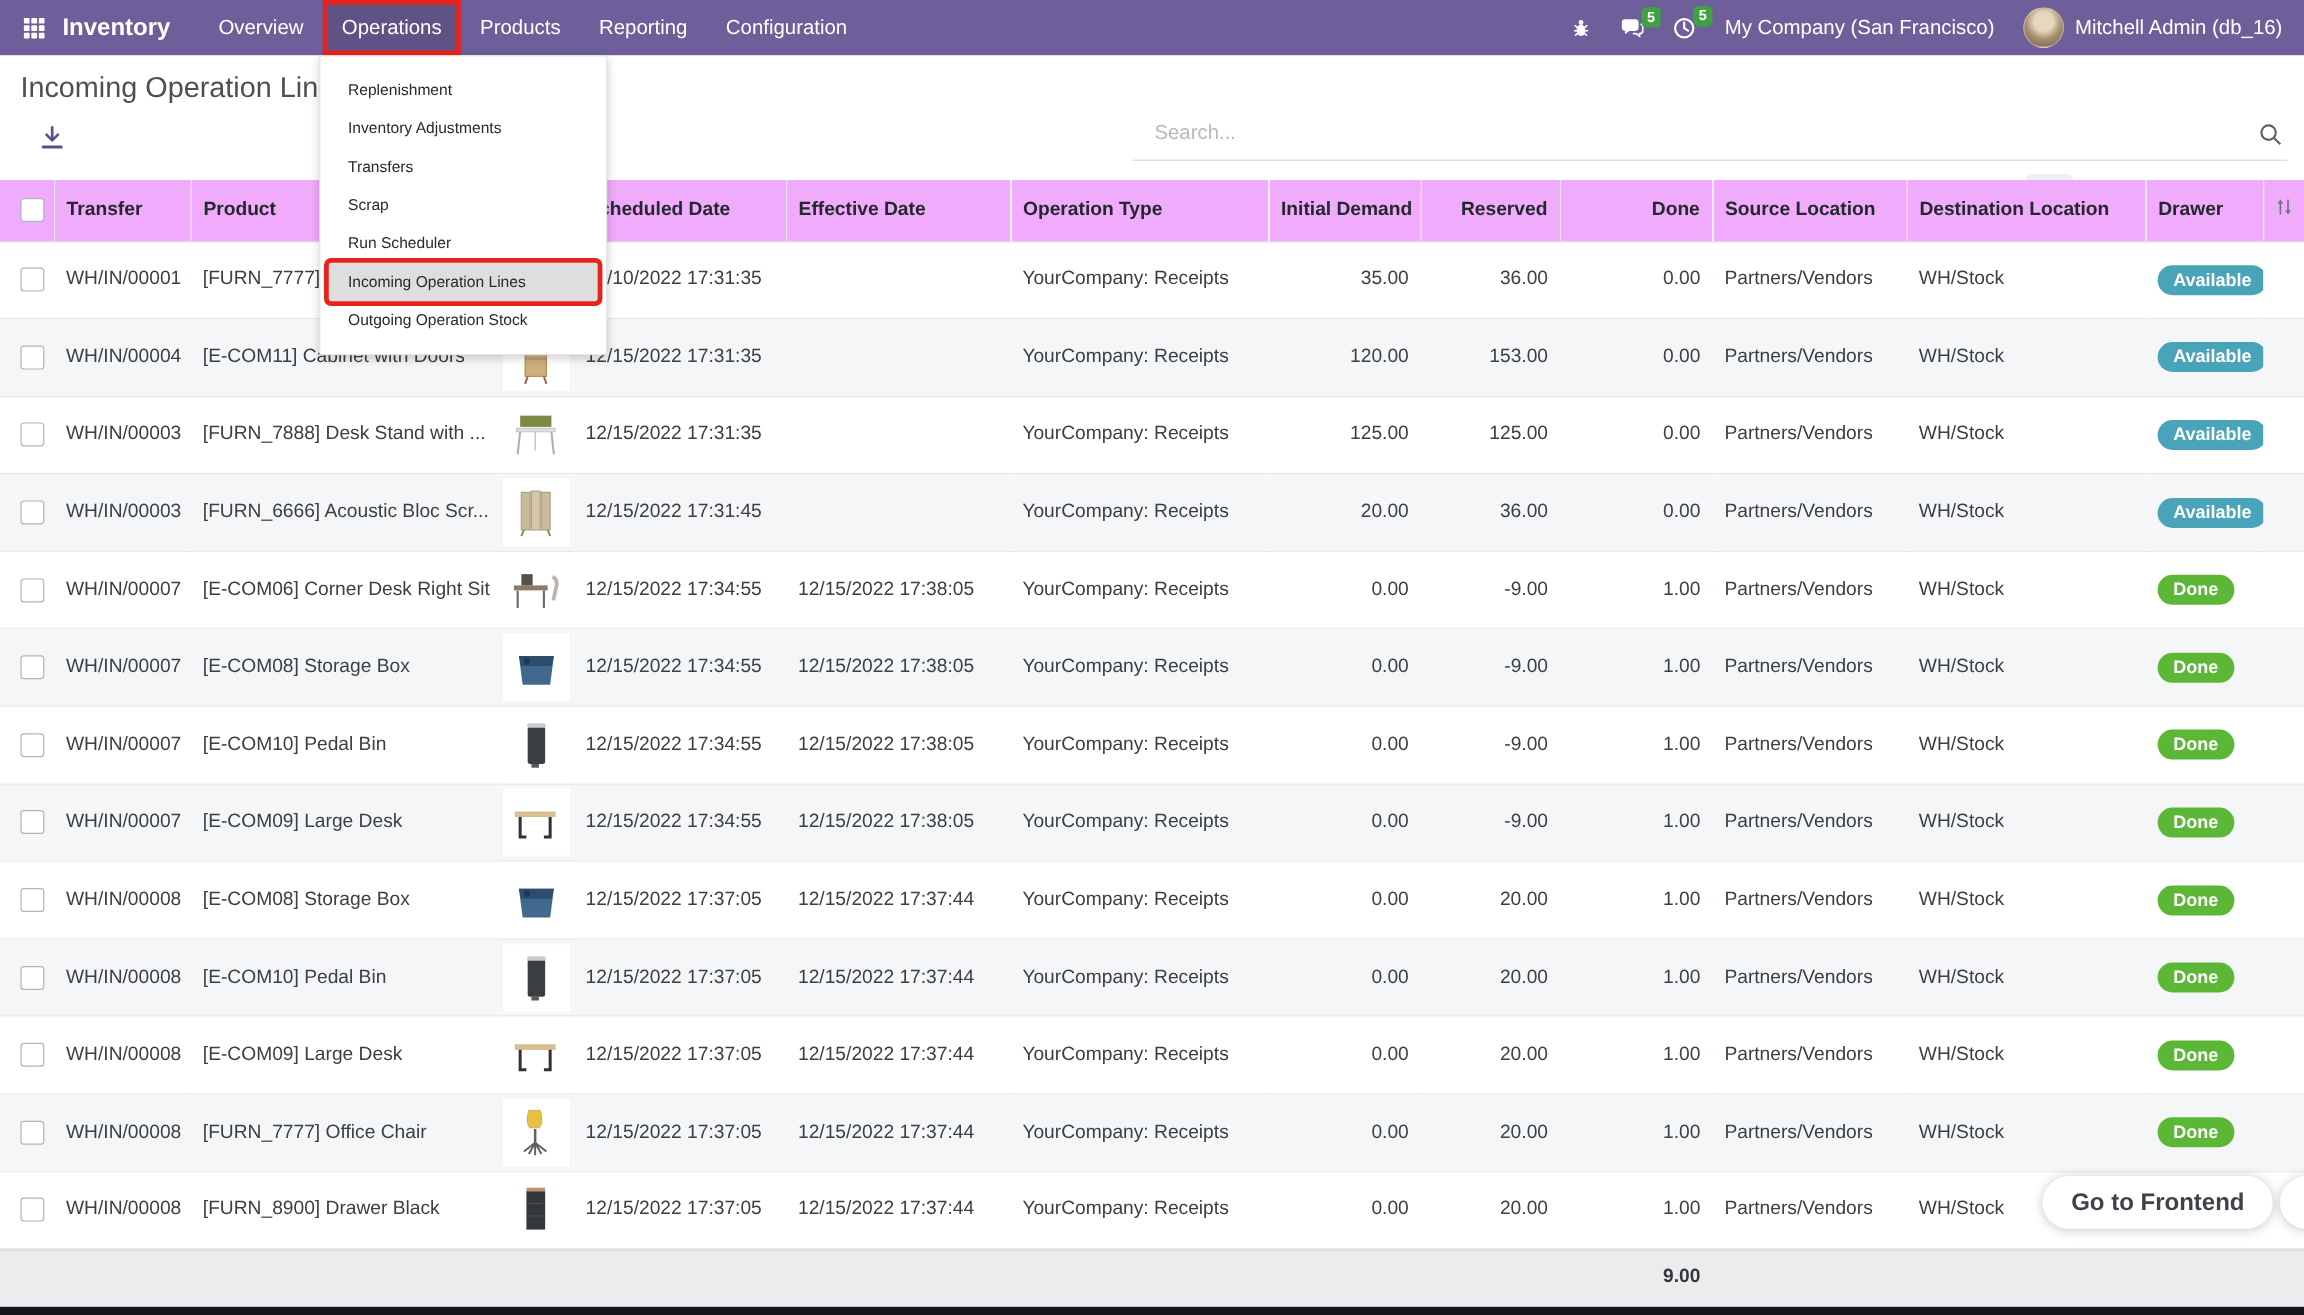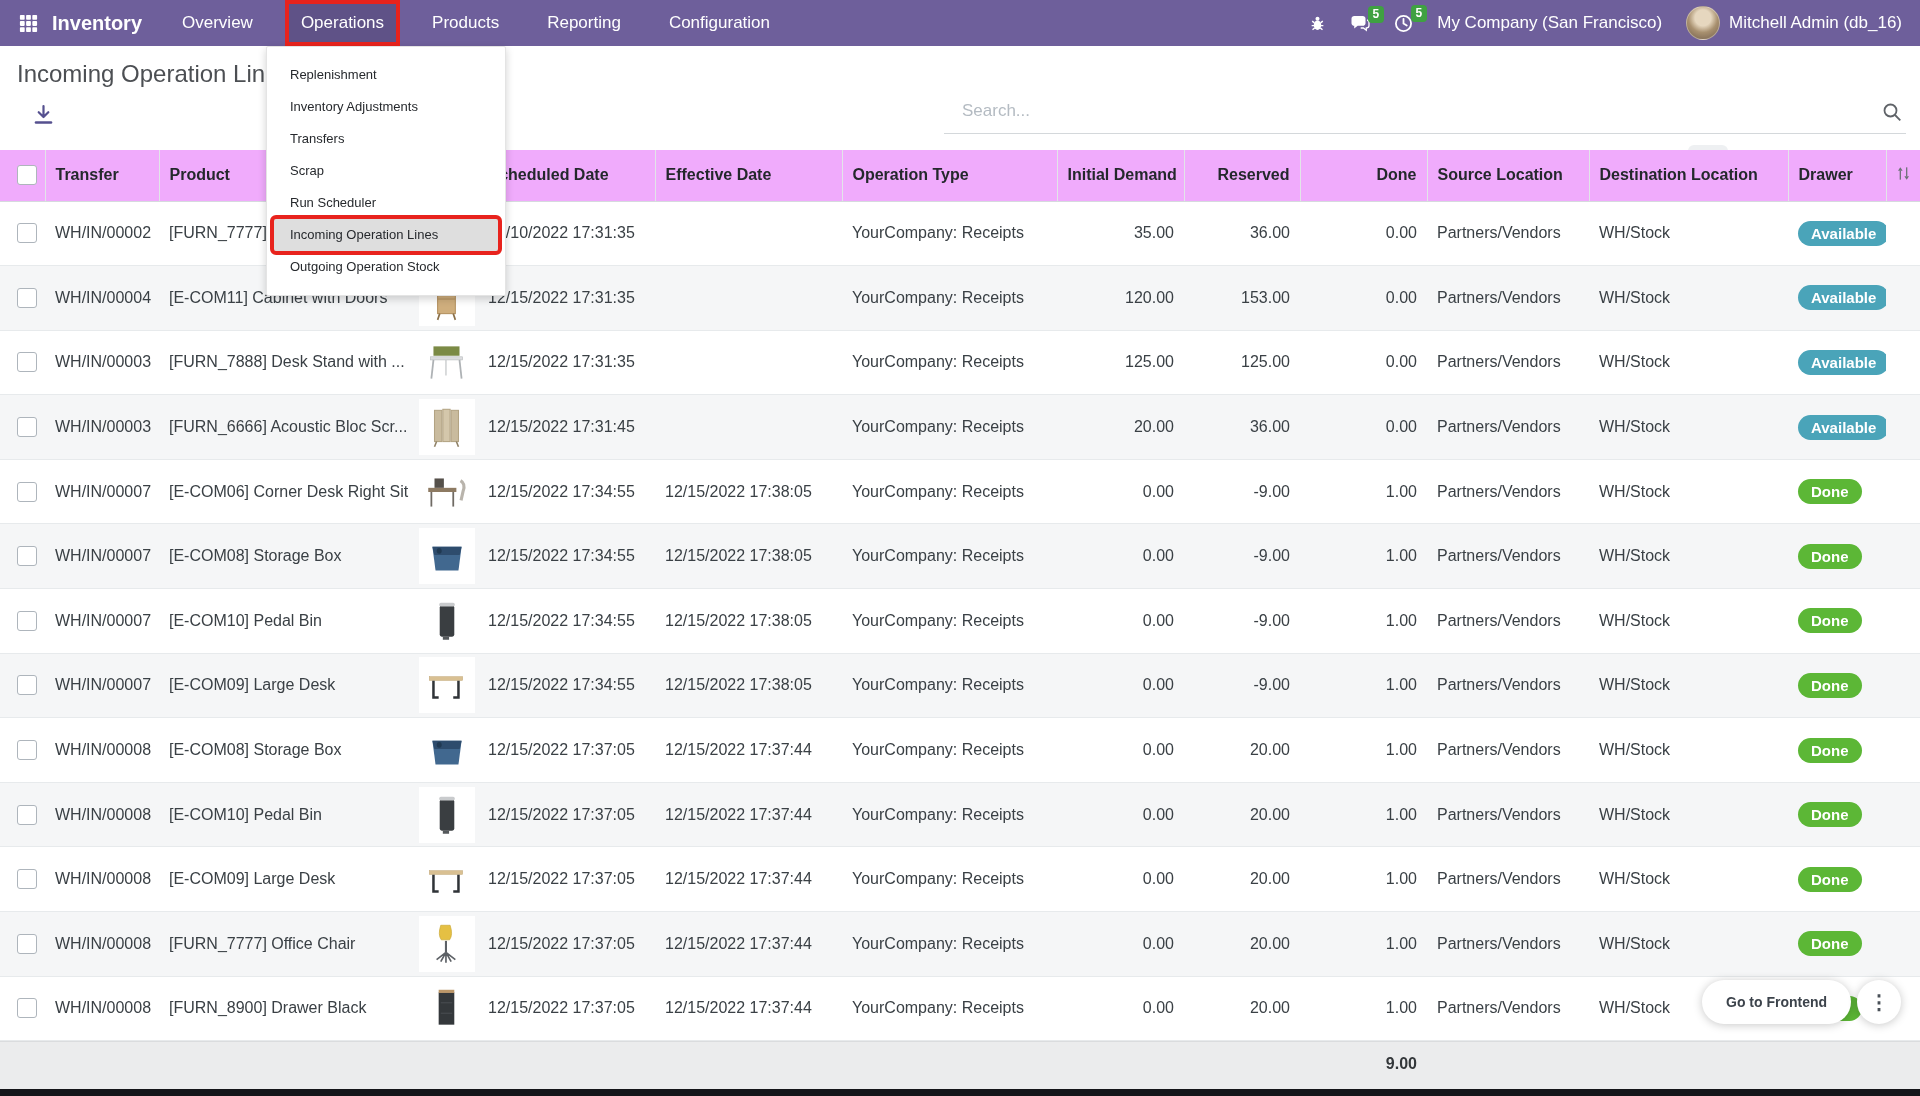--- a/index.html
+++ b/index.html
@@ -8,21 +8,21 @@
   }
   *{margin:0;padding:0;box-sizing:border-box}
   html,body{width:1920px;height:1096px;overflow:hidden}
   body{font-family:"Liberation Sans",sans-serif;background:#fff;position:relative;color:#3c4247}
 
   
   .navbar{height:46px;background:var(--navbar);display:flex;align-items:center;justify-content:space-between;color:#fff;padding:0 18px 0 10px;position:relative;z-index:40}
   .nav-left{display:flex;align-items:center}
   .apps-btn{width:36px;height:36px;display:flex;align-items:center;justify-content:center;cursor:pointer}
   .brand{font-size:20px;font-weight:700;margin:0 28px 0 6px;cursor:pointer}
-  .nav-menu{display:flex;align-items:center;gap:24px}
+  .nav-menu{display:flex;align-items:center;gap:8px}
   .nav-item{padding:9px 12px;font-size:17px;cursor:pointer;white-space:nowrap}
   .nav-item.active{background:rgba(0,0,0,.13)}
   .hl-red{outline:4px solid var(--red)}
   .nav-right{display:flex;align-items:center;gap:24px;font-size:17px}
   .icon-btn{position:relative;display:flex;align-items:center;cursor:pointer}
   .nav-badge{position:absolute;top:-9px;right:-14px;background:var(--green);color:#fff;font-size:12px;font-weight:700;padding:2px 5px;border-radius:4px;line-height:13px}
   .nav-text{cursor:pointer;white-space:nowrap}
   .avatar{width:34px;height:34px;border-radius:50%;cursor:pointer;background:radial-gradient(circle at 50% 34%,#e6d7bf 0 30%,#a8906f 55%,#6f5c49 100%);border:1px solid rgba(255,255,255,.35)}
 
   
@@ -64,21 +64,21 @@
   .footer-total{position:absolute;left:1300px;top:13px;width:117px;text-align:right;font-weight:700;font-size:16px;color:#33373a}
   .bottom-strip{position:absolute;top:1089px;left:0;width:1920px;height:7px;background:#141519}
 
   
   .dropdown{position:absolute;left:266px;top:46px;width:240px;background:#fff;border:1px solid #e4e4e4;box-shadow:0 3px 8px rgba(0,0,0,.18);padding:12px 0;z-index:50;border-radius:2px}
   .dd-item{height:32px;line-height:32px;padding-left:23px;font-size:13px;color:#26292d;cursor:pointer;white-space:nowrap}
   .dd-item.selected{margin:0 7px;padding-left:16px;background:#dedede;outline:4px solid var(--red);border-radius:2px}
 
   
   .float-wrap{position:absolute;left:1702px;top:980px;display:flex;align-items:center;z-index:60}
-  .frontend-btn{height:44px;border-radius:22px;background:#fff;box-shadow:0 1px 10px rgba(0,0,0,.22);display:flex;align-items:center;padding:0 24px;font-weight:700;font-size:14px;color:#3c434b;cursor:pointer;white-space:nowrap}
+  .frontend-btn{height:44px;border-radius:22px;background:#fff;box-shadow:0 1px 10px rgba(0,0,0,.22);display:flex;align-items:center;padding:0 24px;font-weight:700;font-size:20px;color:#3c434b;cursor:pointer;white-space:nowrap}
   .kebab-btn{width:44px;height:44px;border-radius:50%;background:#fff;box-shadow:0 1px 10px rgba(0,0,0,.22);margin-left:6px;display:flex;align-items:center;justify-content:center;cursor:pointer;color:#495057;font-size:20px;font-weight:700}
 </style>
 </head>
 <body>
 
 <header class="navbar">
   <div class="nav-left">
     <div class="apps-btn">
       <svg width="21" height="21" viewBox="0 0 22 22" fill="#fff">
           <rect x="2" y="2" width="5" height="5" rx=".8"></rect>
@@ -265,21 +265,21 @@
             </svg>
         </span>
       </th>
     </tr>
   </thead>
   <tbody id="rows">
       <tr>
         <td class="c-check">
           <div class="checkbox"></div>
         </td>
-        <td>WH/IN/00002</td>
+        <td>WH/IN/00001</td>
         <td>[FURN_7777]</td>
         <td></td>
         <td>12/10/2022 17:31:35</td>
         <td></td>
         <td>YourCompany: Receipts</td>
         <td class="c-num">35.00</td>
         <td class="c-num">36.00</td>
         <td class="c-num">0.00</td>
         <td>Partners/Vendors</td>
         <td>WH/Stock</td>

